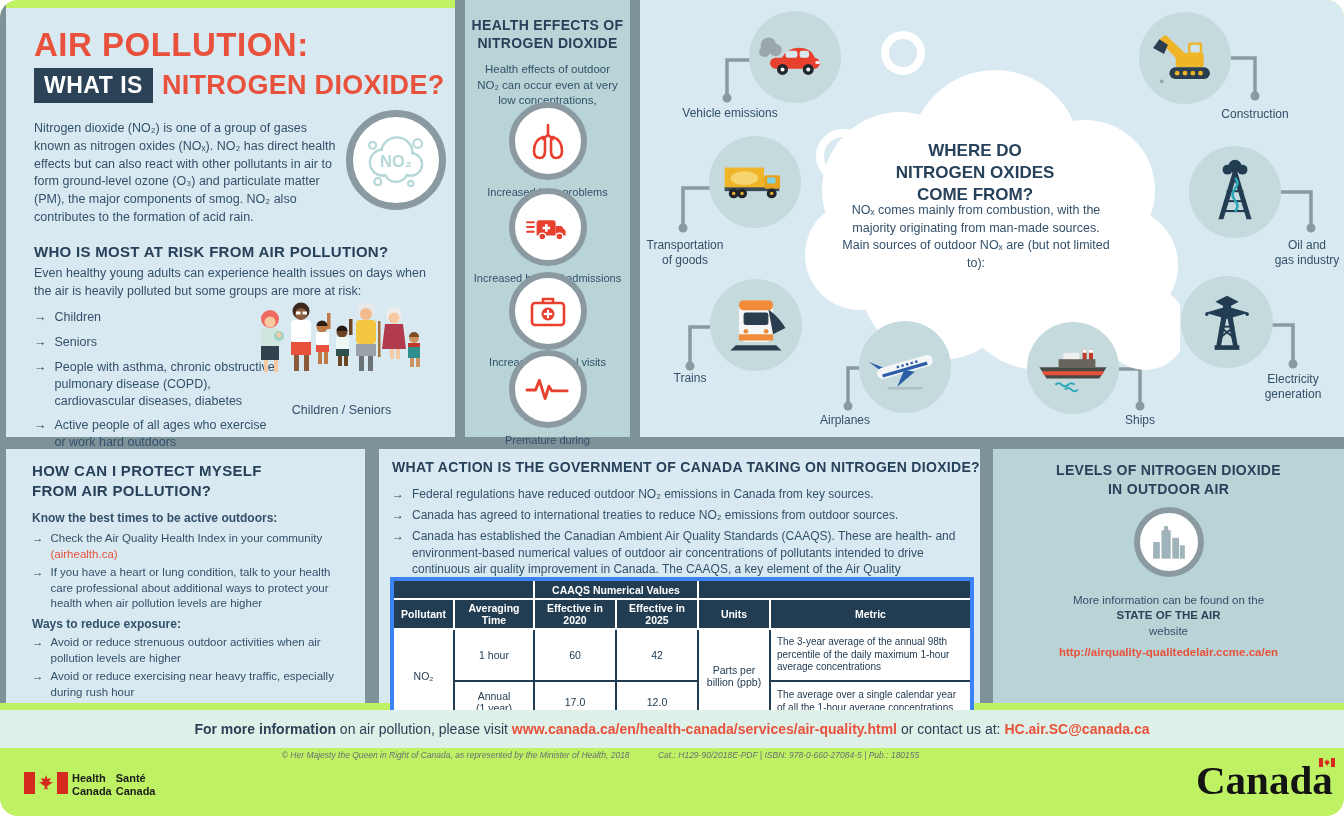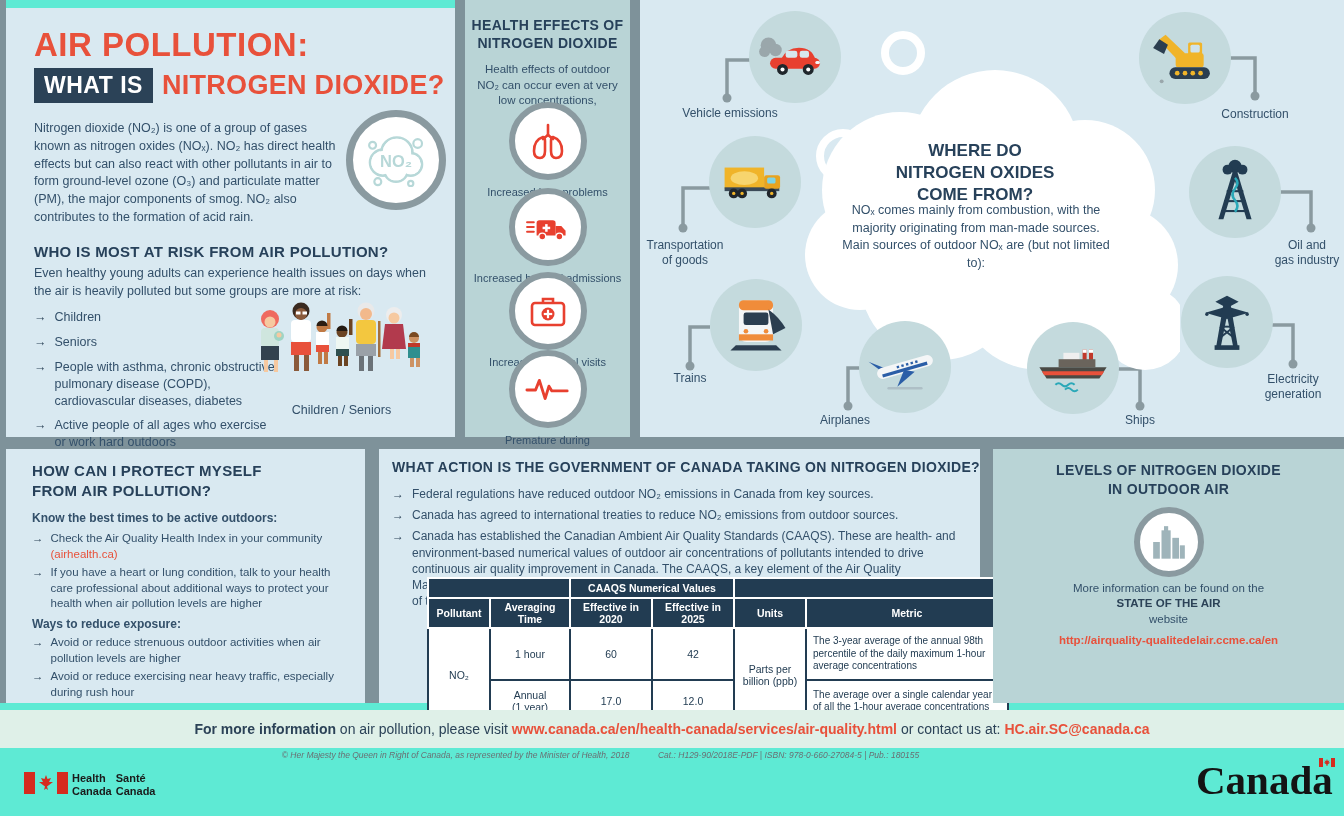--- a/index.html
+++ b/index.html
@@ -1,17 +1,17 @@
 <!DOCTYPE html>
 <html><head>
 <meta charset="utf-8">
 <style>
   html,body{margin:0;padding:0;}
   body{font-family:"Liberation Sans","DejaVu Sans",sans-serif;background:#ffffff;}
-  #canvas{position:relative;width:1344px;height:816px;background:#5eead4;overflow:hidden;}
+  #canvas{position:relative;width:1344px;height:816px;background:#bef264;overflow:hidden;border-radius:18px;}
   .abs{position:absolute;}
   .panel{position:absolute;}
   .blue{background:#d9e9f1;}
   .teal{background:#b9d4d6;}
   .bar{background:#7e929a;position:absolute;}
   .pre{white-space:pre-line;}
   .center{text-align:center;}
 
   
   #intro-panel{left:6px;top:8px;width:449px;height:223px;}
@@ -59,27 +59,27 @@
   #action-panel{left:379px;top:449px;width:601px;height:254px;}
   #action-panel .sec-head{position:absolute;left:13px;top:10px;font-size:14px;}
   .a-bullets{position:absolute;left:13px;top:32px;width:578px;}
   .a-bullets .bullet{font-size:12px;margin-top:5px;}
 
   
   #caaqs-table{position:absolute;left:11px;top:128px;border-collapse:collapse;table-layout:fixed;width:580px;font-size:10.5px;color:#223c52;}
   #caaqs-table th{background:#223c52;color:#fff;border:2px solid #fff;font-weight:700;padding:2px;}
   #caaqs-table td{background:#fff;border:2px solid #223c52;text-align:center;padding:2px 4px;}
   #caaqs-table .metric{text-align:left;font-size:10px;line-height:1.25;padding:1px 6px;}
-  #caaqs-table{border:2px solid #3b82f6;margin-left:37px;}
+  #caaqs-table{border:4px solid #3b82f6;}
 
   #levels-panel{left:993px;top:449px;width:351px;height:254px;display:flex;flex-direction:column;align-items:center;}
   #levels-panel .sec-head{margin-top:12px;text-align:center;font-size:14px;line-height:1.35;}
   #city-badge{margin-top:8px;width:58px;height:58px;border-radius:50%;background:#fff;border:6px solid #8a9aa0;display:flex;align-items:center;justify-content:center;}
   .lv-body{margin-top:10px;width:330px;text-align:center;font-size:11.5px;line-height:1.35;color:#33506a;}
-  .lv-more{margin-top:4px;text-align:center;font-size:11.5px;line-height:1.35;color:#33506a;}
+  .lv-more{margin-top:16px;text-align:center;font-size:11.5px;line-height:1.35;color:#33506a;}
   .lv-bold{font-weight:700;color:#2b4257;}
   .lv-link{margin-top:7px;font-size:11.5px;font-weight:700;color:#e8513b;}
 
   
   #mint-band{position:absolute;left:0;top:710px;width:1344px;height:38px;background:#dff0e8;display:flex;align-items:center;justify-content:center;font-size:14px;color:#2b4257;}
   #mint-band .b{font-weight:700;}
   #mint-band .lk{font-weight:700;color:#e8513b;}
   #legal{position:absolute;left:0;top:750px;width:1201px;text-align:center;font-size:8.5px;color:#6a6f73;font-style:italic;}
   #legal .sep{margin-left:26px;}
   #hc-logo{position:absolute;left:24px;top:772px;display:flex;align-items:flex-start;gap:4px;}

